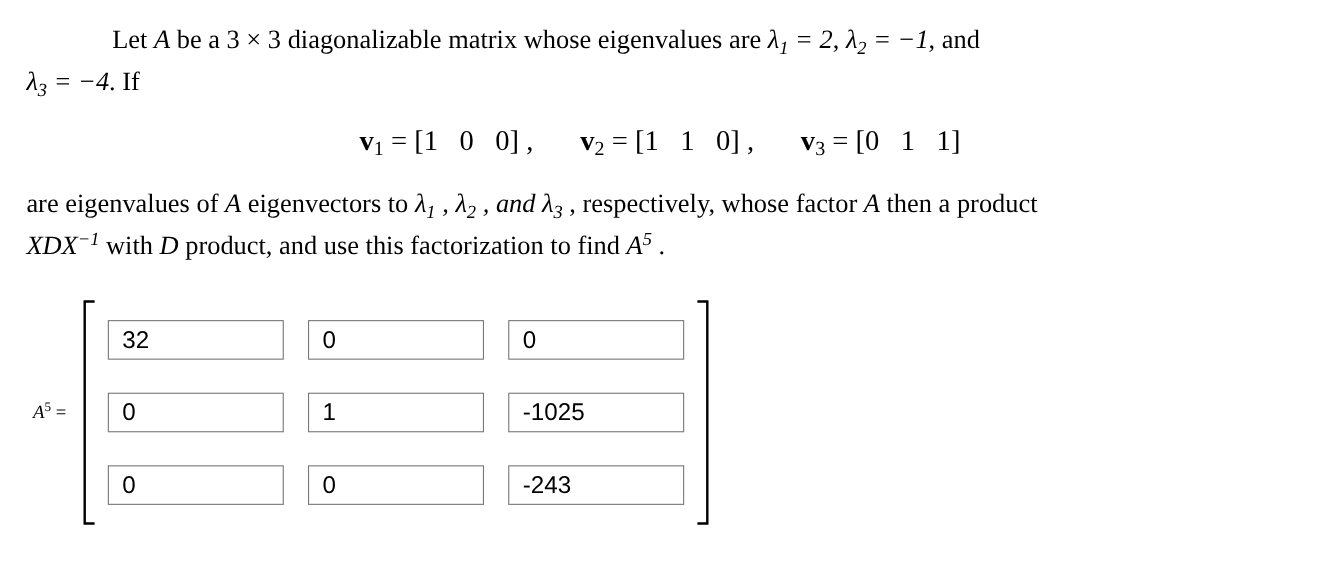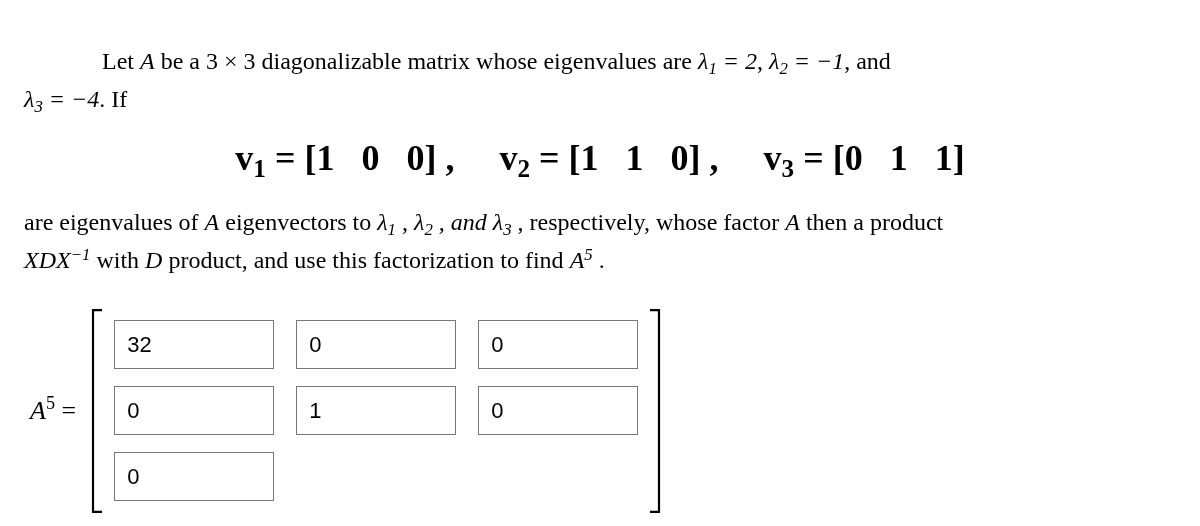--- a/index.html
+++ b/index.html
@@ -5,42 +5,41 @@
   body {
     margin: 0;
     padding: 18px 24px;
     font-family: Georgia, 'Times New Roman', serif;
     font-size: 24px;
     color: #000;
     background: #fff;
     width: 1200px;
     box-sizing: border-box;
   }
-  .para { line-height: 1.6; margin-top: 24px; }
+  .para { line-height: 1.6; }
   .ital { font-style: italic; font-family: 'Times New Roman', serif; }
   .eq-line {
     margin: 18px 0 24px 0;
     text-align: center;
     font-family: 'Times New Roman', serif;
-    font-size: 36px;
-    font-weight: bold;
+    font-size: 26px;
   }
   .sub { font-size: 0.7em; position: relative; top: 0.3em; }
   .sup { font-size: 0.7em; position: relative; top: -0.5em; }
   .vec-eq { display:inline-block; margin: 0 18px; }
   .row-v { display:inline-block; }
   .answer-row {
     display: flex;
     align-items: center;
     margin-top: 28px;
     padding-left: 6px;
   }
   .lhs {
     font-family: 'Times New Roman', serif;
-    font-size: 26px;
+    font-size: 17px;
     margin-right: 14px;
     white-space: nowrap;
   }
   .matrix {
     display: inline-flex;
     align-items: stretch;
   }
   .bracket {
     width: 14px;
     position: relative;
@@ -48,21 +47,21 @@
   .bracket svg { position:absolute; top:0; left:0; width:100%; height:100%; }
   .cells {
     display: grid;
     grid-template-columns: repeat(3, 160px);
     grid-template-rows: repeat(3, 58px);
     gap: 8px 22px;
     align-items: center;
     padding: 8px 10px;
   }
   .cell-input {
-    height: 49px;
+    height: 36px;
     border: 1px solid #777;
     background: #fff;
     font-size: 22px;
     font-family: Arial, Helvetica, sans-serif;
     padding: 0 12px;
     display: flex;
     align-items: center;
     box-sizing: border-box;
   }
 </style>
@@ -116,22 +115,24 @@
       <svg viewBox="0 0 14 200" preserveAspectRatio="none">
           <path d="M12 2 L3 2 L3 198 L12 198" stroke="#000" stroke-width="2.2" fill="none"></path>
         </svg>
     </div>
     <div class="cells">
       <div class="cell-input">32</div>
       <div class="cell-input">0</div>
       <div class="cell-input">0</div>
       <div class="cell-input">0</div>
       <div class="cell-input">1</div>
+      <div class="cell-input">-1025</div>
       <div class="cell-input">0</div>
       <div class="cell-input">0</div>
+      <div class="cell-input">-243</div>
     </div>
     <div class="bracket">
       <svg viewBox="0 0 14 200" preserveAspectRatio="none">
           <path d="M2 2 L11 2 L11 198 L2 198" stroke="#000" stroke-width="2.2" fill="none"></path>
         </svg>
     </div>
   </div>
 </div>
 
 </body></html>

